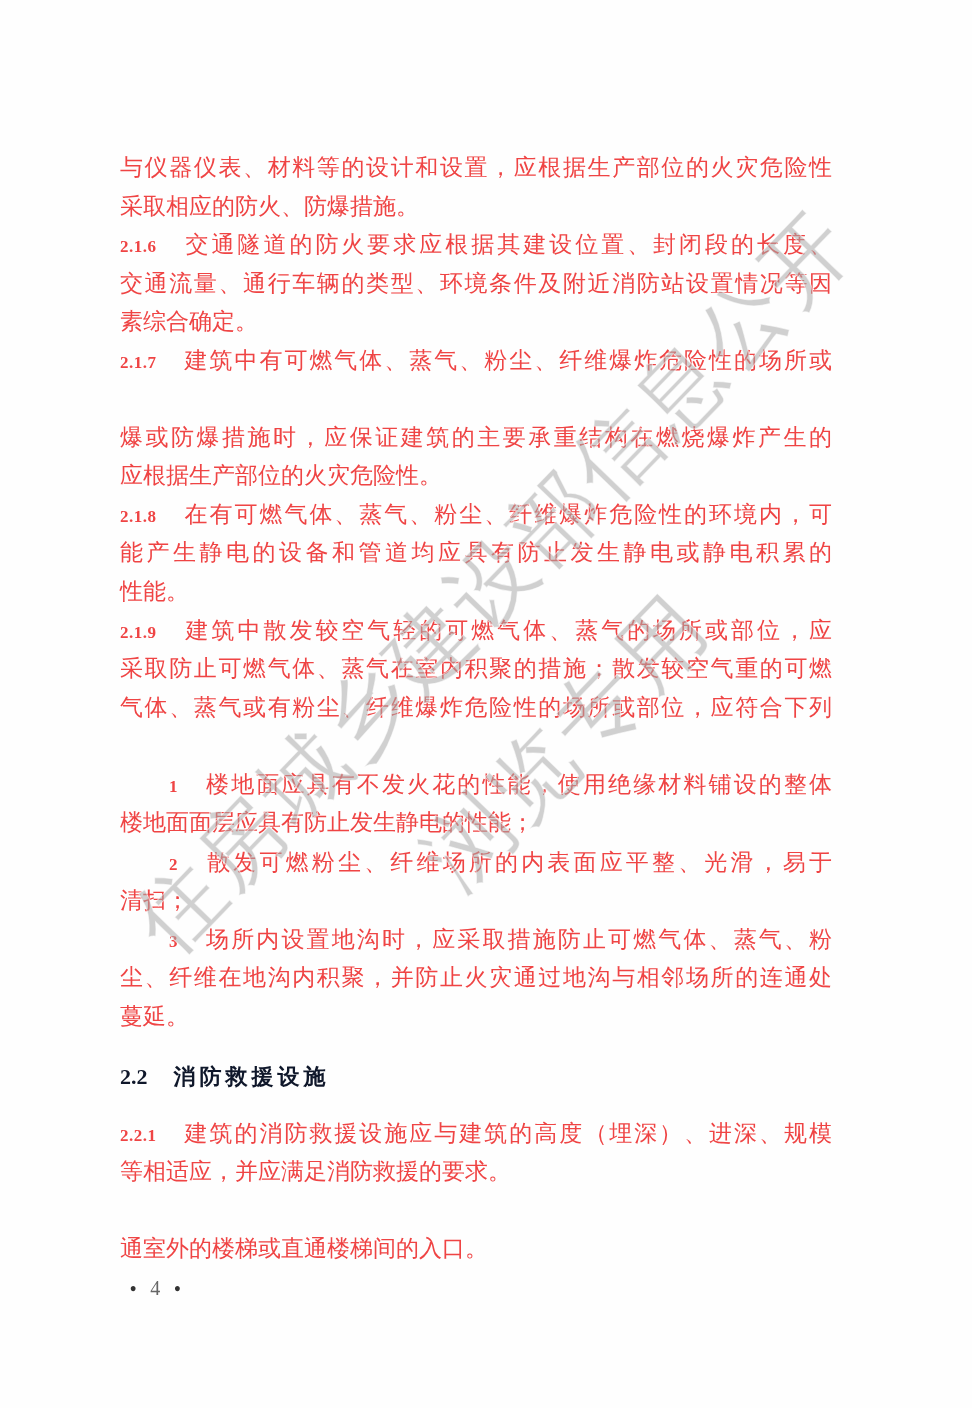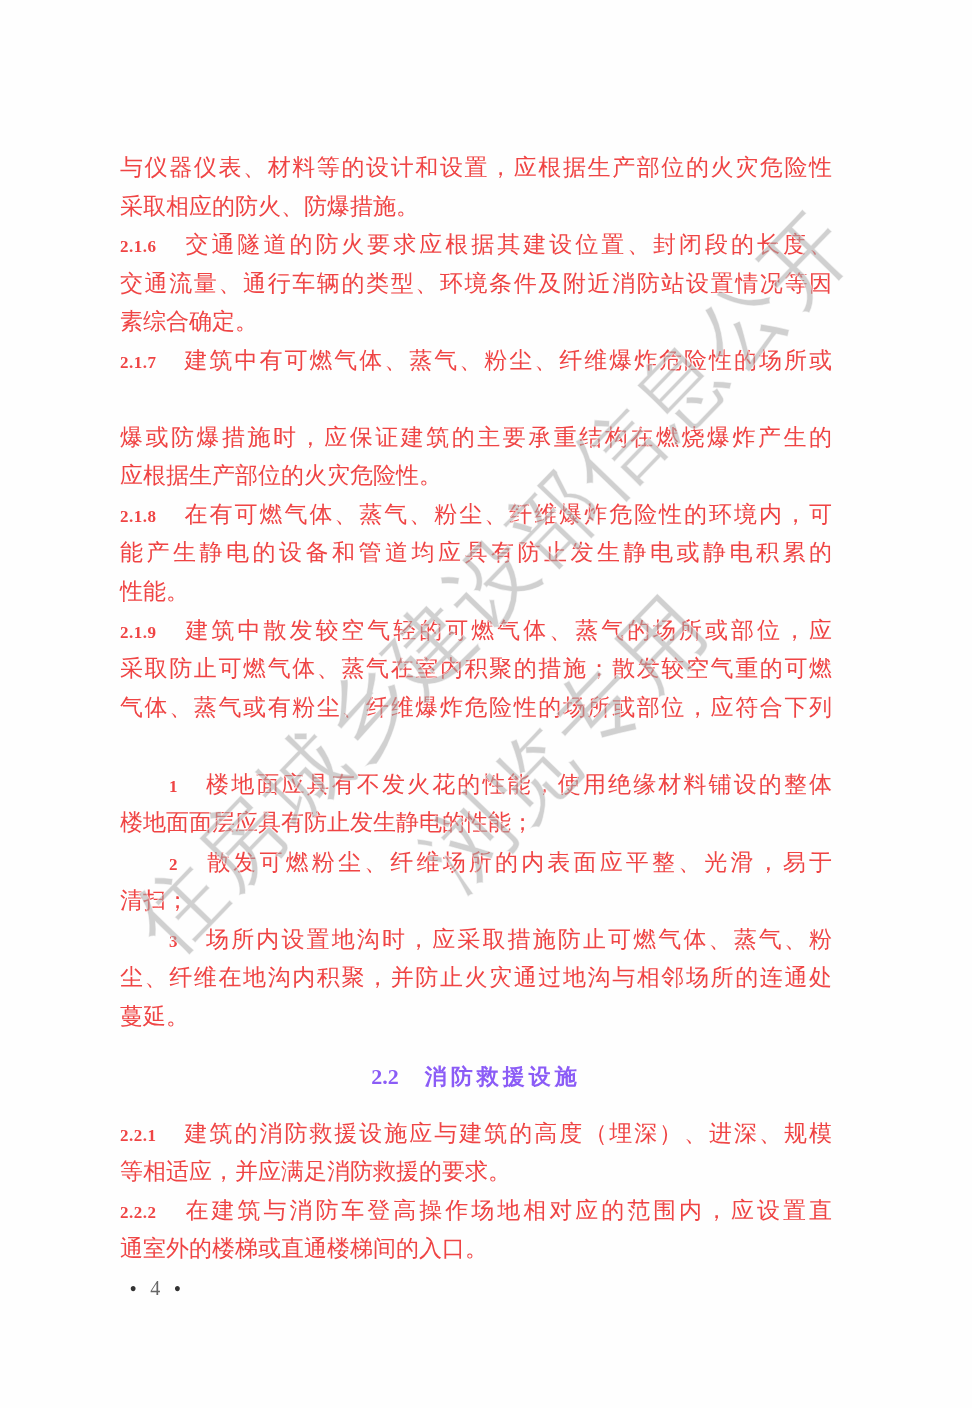--- a/index.html
+++ b/index.html
@@ -28,26 +28,25 @@
     letter-spacing: 0.5px;
     display: inline-block;
     margin-right: 26px;
   }
   .line.indent { left: 169px; width: 663px; }
   .line.indent .num { margin-right: 26px; }
   .heading {
     position: absolute;
     left: 120px;
     width: 712px;
-    text-align: center;
     font-family: "DejaVu Sans", "Liberation Sans", sans-serif;
     font-weight: bold;
     font-size: 22px;
     line-height: 30px;
-    color: #8b5cf6;
+    color: #0f172a;
     z-index: 2;
   }
   .heading .hnum { font-family: "Liberation Serif", serif; font-weight: bold; margin-right: 26px; }
   .heading .htext { letter-spacing: 4px; }
   .pageno {
     position: absolute;
     left: 130px;
     top: 1274px;
     font-family: "Liberation Serif", "DejaVu Serif", serif;
     font-size: 20px;
@@ -120,23 +119,20 @@
 
   <div class="heading" style="top:1062px">
     <span class="hnum">2.2</span><span class="htext">消防救援设施</span>
   </div>
 
   <div class="line" style="top:1118px">
     <span class="num">2.2.1</span><span>建筑的消防救援设施应与建筑的高度（埋深）、进深、规模</span>
   </div>
   <div class="line last" style="top:1156px">等相适应，并应满足消防救援的要求。</div>
 
-  <div class="line" style="top:1195px">
-    <span class="num">2.2.2</span><span>在建筑与消防车登高操作场地相对应的范围内，应设置直</span>
-  </div>
   <div class="line last" style="top:1233px">通室外的楼梯或直通楼梯间的入口。</div>
 
   <div class="pageno">
     <span class="dot">•</span><span class="pn">4</span><span class="dot">•</span>
   </div>
 
   <div class="watermark wm1">住房城乡建设部信息公开</div>
   <div class="watermark wm2">浏览专用</div>
 </div>
 

